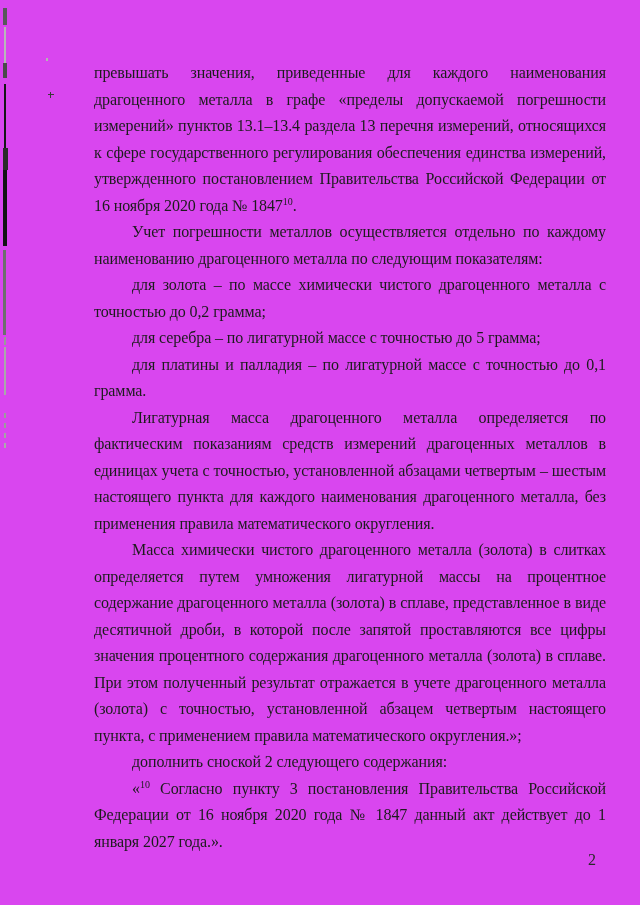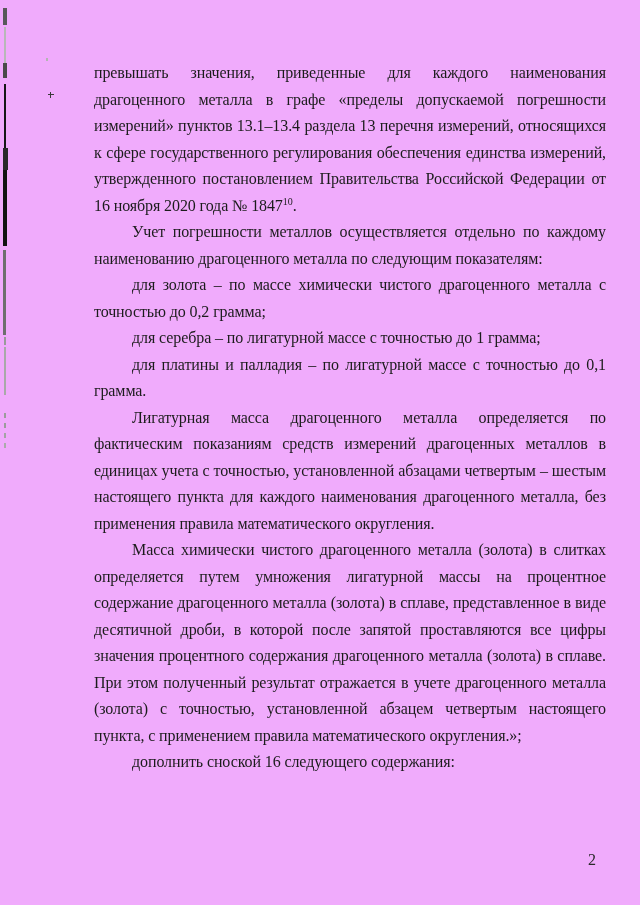--- a/index.html
+++ b/index.html
@@ -11,21 +11,21 @@
     width: 640px;
     height: 905px;
     position: relative;
     overflow: hidden;
     font-family: "Liberation Serif", "DejaVu Serif", serif;
     color: #1c1c1c;
   }
   .sheet {
     position: absolute;
     inset: 0;
-    background: #f0abfc;
+    background: #d946ef;
   }
   .doc-body {
     position: absolute;
     left: 94px;
     top: 60px;
     width: 512px;
     text-align: justify;
     font-size: 16px;
     line-height: 26.5px;
     letter-spacing: -0.1px;
@@ -79,22 +79,23 @@
 
     <div class="artifact" style="left:48px;top:94px;width:6px;height:1px;background:#3a3a3a;"></div>
     <div class="artifact" style="left:50px;top:92px;width:1px;height:6px;background:#3a3a3a;"></div>
     <div class="artifact" style="left:46px;top:58px;width:2px;height:3px;background:#b4b4b4;"></div>
   </div>
 
   <div class="doc-body">
       <p class="no-indent"><span>превышать значения, приведенные для каждого наименования драгоценного металла в графе «пределы допускаемой погрешности измерений» пунктов 13.1–13.4 раздела 13 перечня измерений, относящихся к сфере государственного регулирования обеспечения единства измерений, утвержденного постановлением Правительства Российской Федерации от 16 ноября 2020 года № 1847</span><span class="sup">10</span><span>.</span></p>
       <p><span>Учет погрешности металлов осуществляется отдельно по каждому наименованию драгоценного металла по следующим показателям:</span></p>
       <p><span>для золота – по массе химически чистого драгоценного металла с точностью до 0,2 грамма;</span></p>
-      <p><span>для серебра – по лигатурной массе с точностью до 1 грамма;</span></p>
+      <p><span>для серебра – по лигатурной массе с точностью до 5 грамма;</span></p>
       <p><span>для платины и палладия – по лигатурной массе с точностью до 0,1 грамма.</span></p>
       <p><span>Лигатурная масса драгоценного металла определяется по фактическим показаниям средств измерений драгоценных металлов в единицах учета с точностью, установленной абзацами четвертым – шестым настоящего пункта для каждого наименования драгоценного металла, без применения правила математического округления.</span></p>
       <p><span>Масса химически чистого драгоценного металла (золота) в слитках определяется путем умножения лигатурной массы на процентное содержание драгоценного металла (золота) в сплаве, представленное в виде десятичной дроби, в которой после запятой проставляются все цифры значения процентного содержания драгоценного металла (золота) в сплаве. При этом полученный результат отражается в учете драгоценного металла (золота) с точностью, установленной абзацем четвертым настоящего пункта, с применением правила математического округления.»;</span></p>
-      <p><span>дополнить сноской 16 следующего содержания:</span></p>
+      <p><span>дополнить сноской 2 следующего содержания:</span></p>
+      <p><span>«</span><span class="sup">10</span><span> Согласно пункту 3 постановления Правительства Российской Федерации от 16 ноября 2020 года № 1847 данный акт действует до 1 января 2027 года.».</span></p>
     </div>
 
   <div class="page-number">2</div>
 
 </div>
 
 </body></html>

